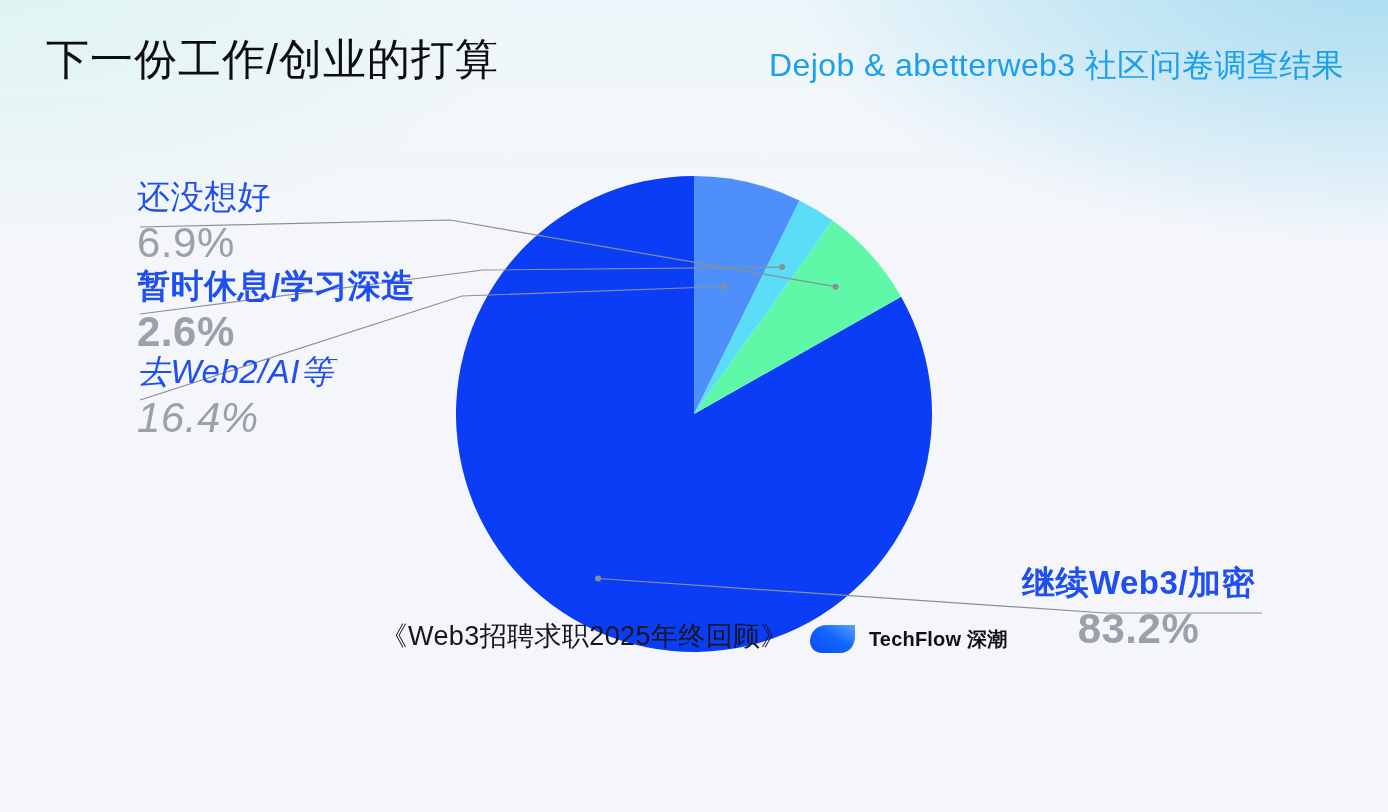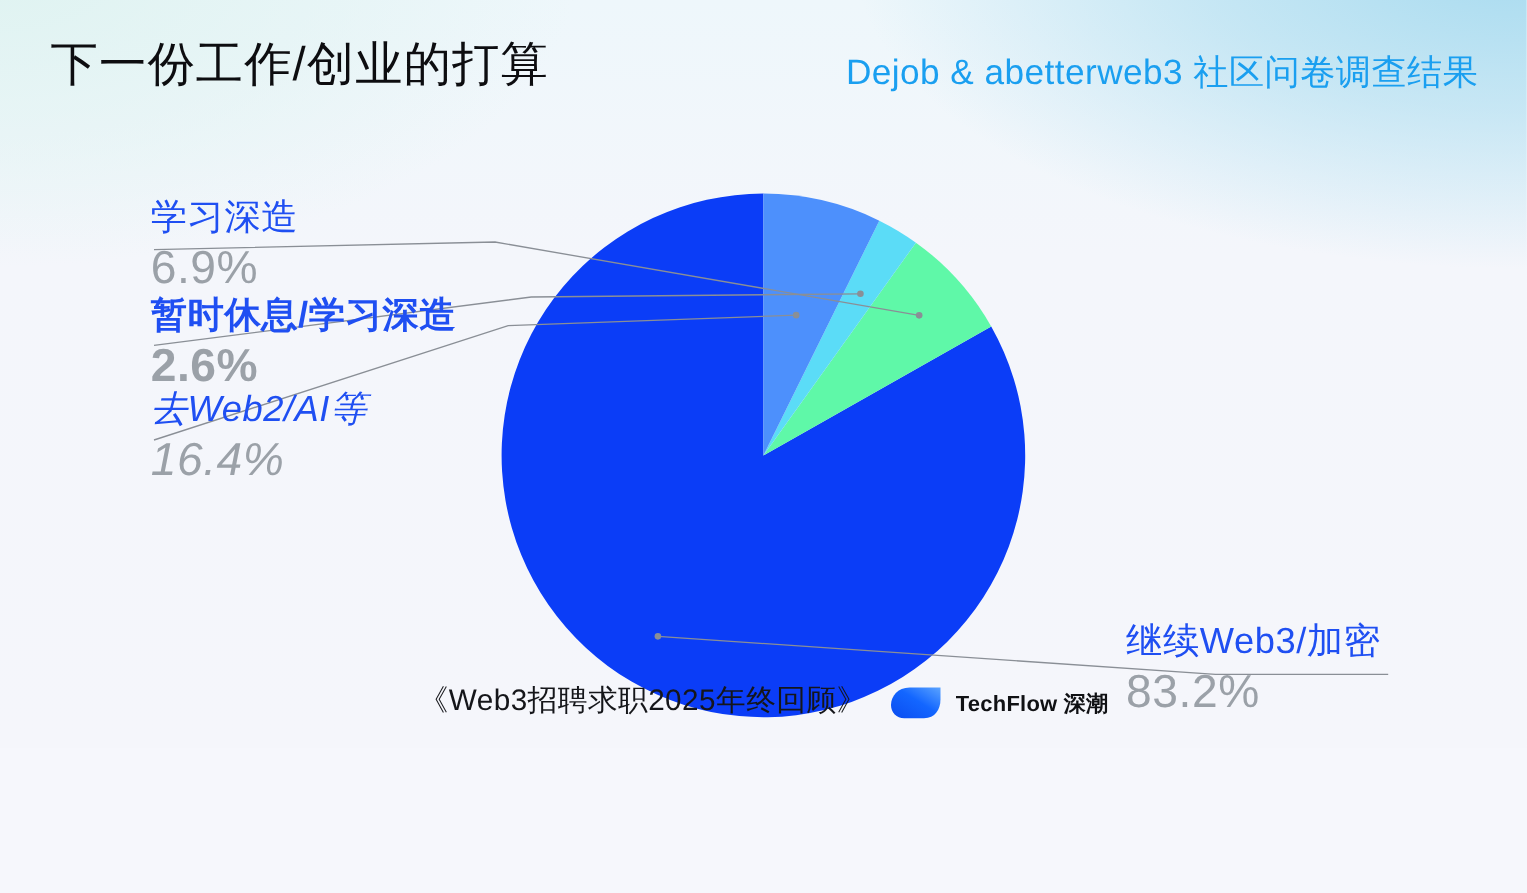--- a/index.html
+++ b/index.html
@@ -74,21 +74,22 @@
     letter-spacing: 0.5px;
   }
   .callout .cl-value {
     font-size: 42px;
     color: #9ba1a8;
     line-height: 1.18;
     letter-spacing: 0.5px;
     margin-top: 2px;
   }
   .callout.align-right {
-    text-align: left;
+    text-align: center;
+    font-weight: bold;
   }
 
   .callout-1 { left: 137px; top: 179px; }
   .callout-2 { left: 137px; top: 268px; font-weight: bold; }
   .callout-3 { left: 137px; top: 354px; font-style: italic; }
   .callout-4 { right: 133px; top: 565px; }
 
   
   .footer {
     position: absolute;
@@ -147,21 +148,21 @@
           <polyline points="835.6,286.7 450,220 140,227" fill="none" stroke="#8a8f96" stroke-width="1.2"></polyline>
           <circle cx="835.6" cy="286.7" r="3" fill="#8a8f96"></circle>
           <polyline points="782.2,267.1 483,270 140,314" fill="none" stroke="#8a8f96" stroke-width="1.2"></polyline>
           <circle cx="782.2" cy="267.1" r="3" fill="#8a8f96"></circle>
           <polyline points="723.8,286.5 462,296 140,400" fill="none" stroke="#8a8f96" stroke-width="1.2"></polyline>
           <circle cx="723.8" cy="286.5" r="3" fill="#8a8f96"></circle>
         </g>
     </svg>
 
     <div class="callout callout-1">
-      <div class="cl-name">学习深造</div>
+      <div class="cl-name">还没想好</div>
       <div class="cl-value">6.9%</div>
     </div>
 
     <div class="callout callout-2">
       <div class="cl-name">暂时休息/学习深造</div>
       <div class="cl-value">2.6%</div>
     </div>
 
     <div class="callout callout-3">
       <div class="cl-name">去Web2/AI等</div>

